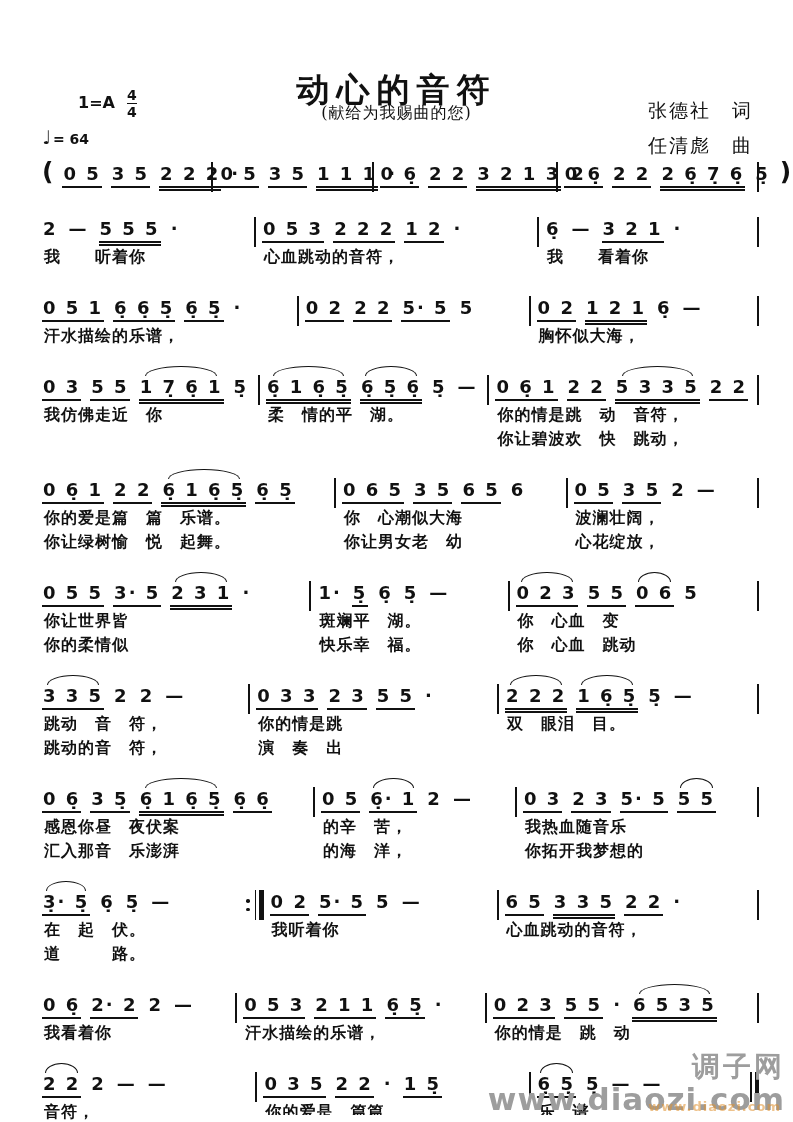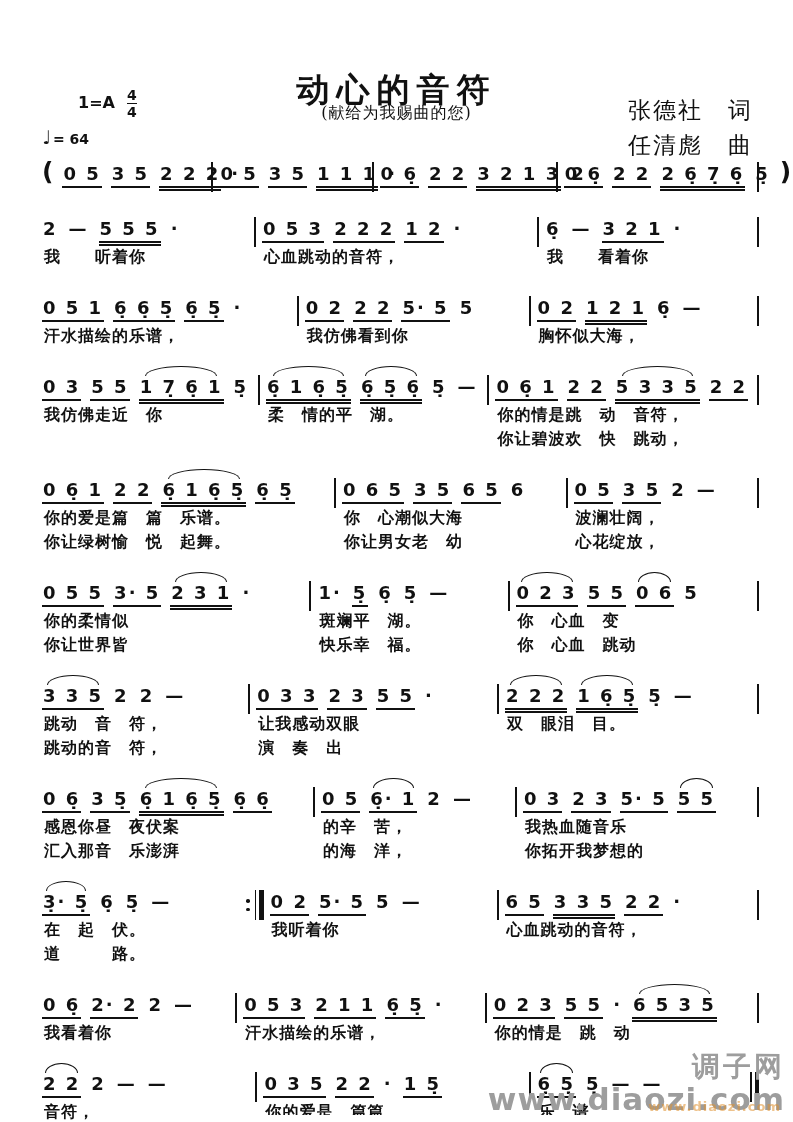--- a/index.html
+++ b/index.html
@@ -13,21 +13,21 @@
          font-family:"DejaVu Serif",serif;font-size:33px;font-weight:600;letter-spacing:7px;margin-top:26px;}
   .dedication{position:absolute;top:103px;left:0;right:0;text-align:center;
          font-family:"DejaVu Serif",serif;font-size:16px;letter-spacing:1px;}
   .keytime{position:absolute;left:42px;top:88px;font-weight:bold;font-size:16px;margin-left:36px;}
   .ts{display:inline-flex;flex-direction:column;align-items:center;font-size:14px;
       line-height:1;vertical-align:middle;margin-left:12px;font-weight:bold;}
   .ts-b{border-top:1.5px solid #111;padding-top:1px;margin-top:1px;}
   .tempo{position:absolute;left:42px;top:126px;font-size:14px;font-weight:bold;}
   .tnote{font-size:19px;margin-right:2px;}
   .credits{position:absolute;right:40px;top:93px;text-align:right;
-           font-family:"DejaVu Serif",serif;font-size:23px;line-height:35px;letter-spacing:2px;}
+           font-family:"DejaVu Serif",serif;font-size:19px;line-height:35px;letter-spacing:2px;}
 
   
   .score{padding:0 34px 0 36px;}
   .system{display:flex;align-items:flex-start;margin-bottom:15px;}
   .measure{flex:1 1 auto;min-width:0;}
   .notes{display:flex;align-items:flex-start;gap:9px;height:40px;box-sizing:border-box;
          padding:12px 4px 0 6px;font-weight:bold;font-size:18px;line-height:1.1;
          font-family:"DejaVu Sans",sans-serif;}
   .g{position:relative;white-space:pre;letter-spacing:2px;padding:0 1px;}
   .u1,.u2{border-bottom:2px solid #111;padding-bottom:2px;}
@@ -161,21 +161,20 @@
           <div class="lyr">汗水描绘的乐谱，</div>
         </div>
         <div class="bar"></div>
         <div class="measure">
           <div class="notes">
             <span class="g u1">0 2</span>
             <span class="g u1">2 2</span>
             <span class="g u1">5· 5</span>
             <span class="g">5</span>
           </div>
-          <div class="lyr">我仿佛看到你</div>
         </div>
         <div class="bar"></div>
         <div class="measure">
           <div class="notes">
             <span class="g u1">0 2</span>
             <span class="g u2">1 2 1</span>
             <span class="g">6̣</span>
             <span class="g">—</span>
           </div>
           <div class="lyr">胸怀似大海，</div>
@@ -251,22 +250,22 @@
         <div class="bar"></div>
       </div>
       <div class="system">
         <div class="measure">
           <div class="notes">
             <span class="g u1">0 5 5</span>
             <span class="g u1">3· 5</span>
             <span class="g u2 arc">2 3 1</span>
             <span class="g">·</span>
           </div>
+          <div class="lyr">你让世界皆</div>
           <div class="lyr">你的柔情似</div>
-          <div class="lyr">你让世界皆</div>
         </div>
         <div class="bar"></div>
         <div class="measure">
           <div class="notes">
             <span class="g">1·</span>
             <span class="g u1">5̣</span>
             <span class="g">6̣</span>
             <span class="g">5̣</span>
             <span class="g">—</span>
           </div>
@@ -298,21 +297,21 @@
           <div class="lyr">跳动的音　符，</div>
         </div>
         <div class="bar"></div>
         <div class="measure">
           <div class="notes">
             <span class="g u1">0 3 3</span>
             <span class="g u1">2 3</span>
             <span class="g u1">5 5</span>
             <span class="g">·</span>
           </div>
-          <div class="lyr">让我感动双眼</div>
+          <div class="lyr">你的情是跳</div>
           <div class="lyr">演　奏　出</div>
         </div>
         <div class="bar"></div>
         <div class="measure">
           <div class="notes">
             <span class="g u2 arc">2 2 2</span>
             <span class="g u2 arc">1 6̣ 5̣</span>
             <span class="g">5̣</span>
             <span class="g">—</span>
           </div>

